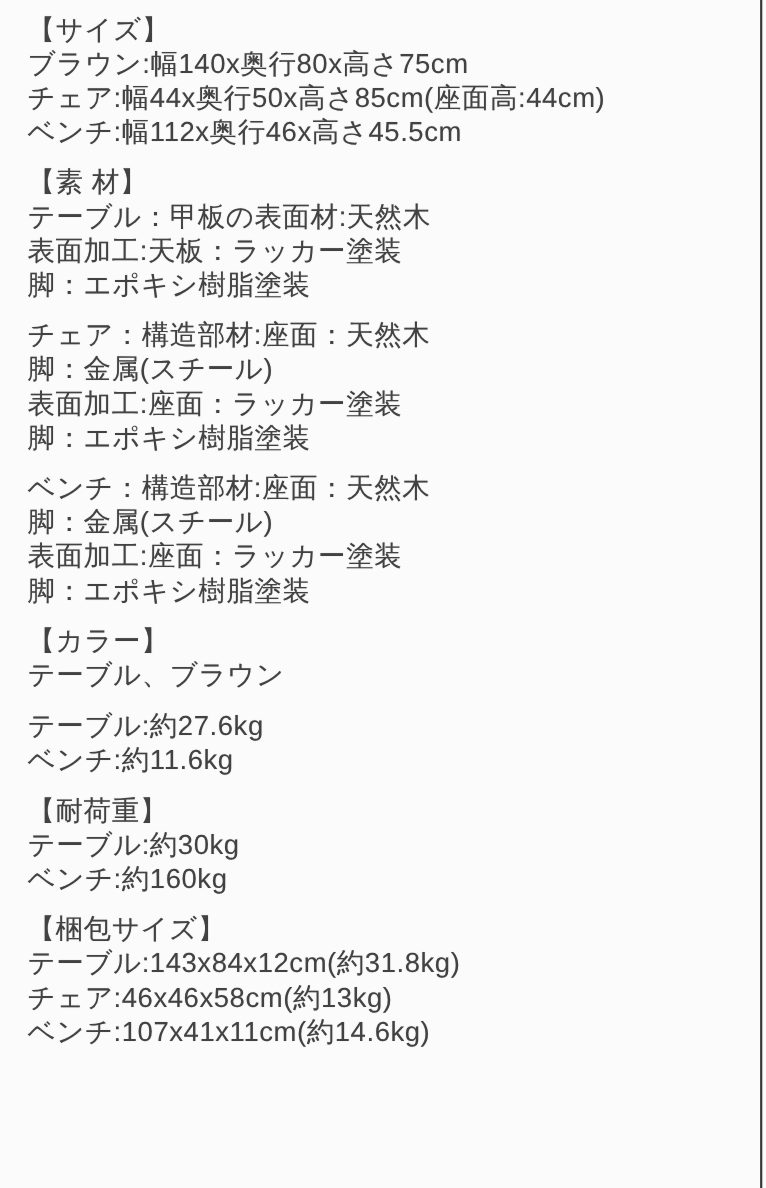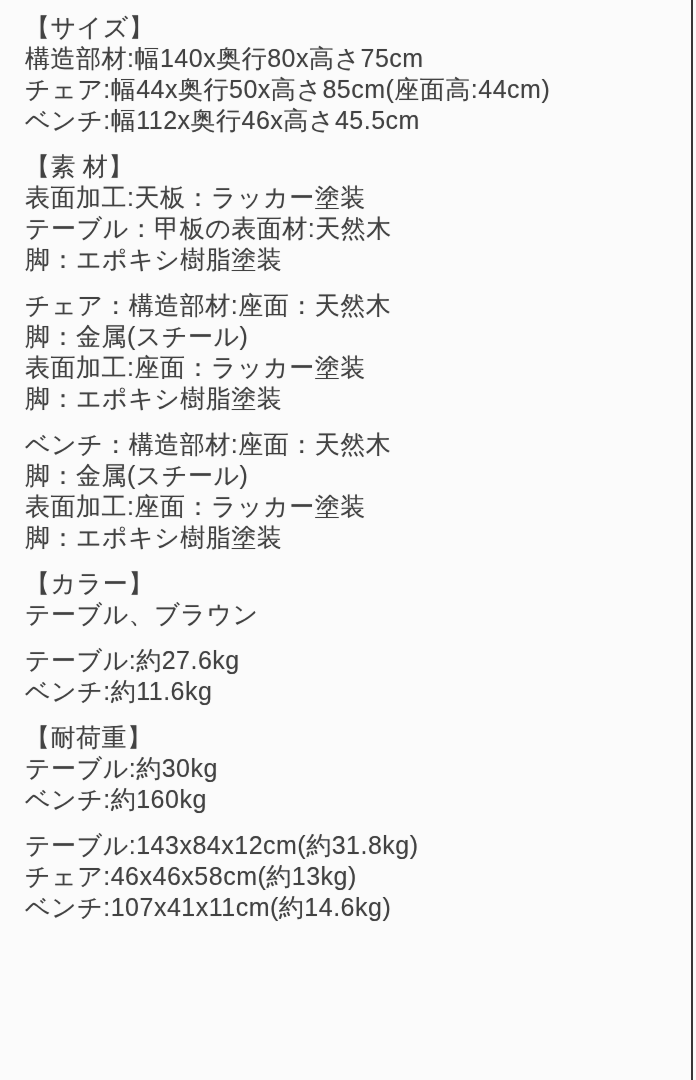--- a/index.html
+++ b/index.html
@@ -23,21 +23,20 @@
     letter-spacing: 0.5px;
     text-shadow: 0 0 1px rgba(66,66,66,0.35); 
   }
   .spec-section {
     margin: 0 0 15px 0;
   }
   .spec-heading {
     font-size: 25px;
     font-weight: normal;
     margin: 0;
-    font-family: Liberation Serif, serif;
   }
   .spec-line {
     margin: 0;
     white-space: nowrap;
   }
   .edge-line-right {
     position: absolute;
     top: 0;
     bottom: 0;
     right: 3px;
@@ -45,29 +44,29 @@
     background: #383838;
   }
 </style>
 </head>
 <body>
 
 <div class="spec-sheet">
 
   <div class="spec-section">
     <h2 class="spec-heading">【サイズ】</h2>
-    <p class="spec-line">構造部材:幅140x奥行80x高さ75cm</p>
+    <p class="spec-line">ブラウン:幅140x奥行80x高さ75cm</p>
     <p class="spec-line">チェア:幅44x奥行50x高さ85cm(座面高:44cm)</p>
     <p class="spec-line">ベンチ:幅112x奥行46x高さ45.5cm</p>
   </div>
 
   <div class="spec-section">
     <h2 class="spec-heading">【素 材】</h2>
+    <p class="spec-line">テーブル：甲板の表面材:天然木</p>
     <p class="spec-line">表面加工:天板：ラッカー塗装</p>
-    <p class="spec-line">テーブル：甲板の表面材:天然木</p>
     <p class="spec-line">脚：エポキシ樹脂塗装</p>
   </div>
 
   <div class="spec-section">
     <p class="spec-line">チェア：構造部材:座面：天然木</p>
     <p class="spec-line">脚：金属(スチール)</p>
     <p class="spec-line">表面加工:座面：ラッカー塗装</p>
     <p class="spec-line">脚：エポキシ樹脂塗装</p>
   </div>
 
@@ -88,20 +87,21 @@
     <p class="spec-line">ベンチ:約11.6kg</p>
   </div>
 
   <div class="spec-section">
     <h2 class="spec-heading">【耐荷重】</h2>
     <p class="spec-line">テーブル:約30kg</p>
     <p class="spec-line">ベンチ:約160kg</p>
   </div>
 
   <div class="spec-section">
+    <h2 class="spec-heading">【梱包サイズ】</h2>
     <p class="spec-line">テーブル:143x84x12cm(約31.8kg)</p>
     <p class="spec-line">チェア:46x46x58cm(約13kg)</p>
     <p class="spec-line">ベンチ:107x41x11cm(約14.6kg)</p>
   </div>
 
 </div>
 
 <div class="edge-line-right"></div>
 
 </body></html>

